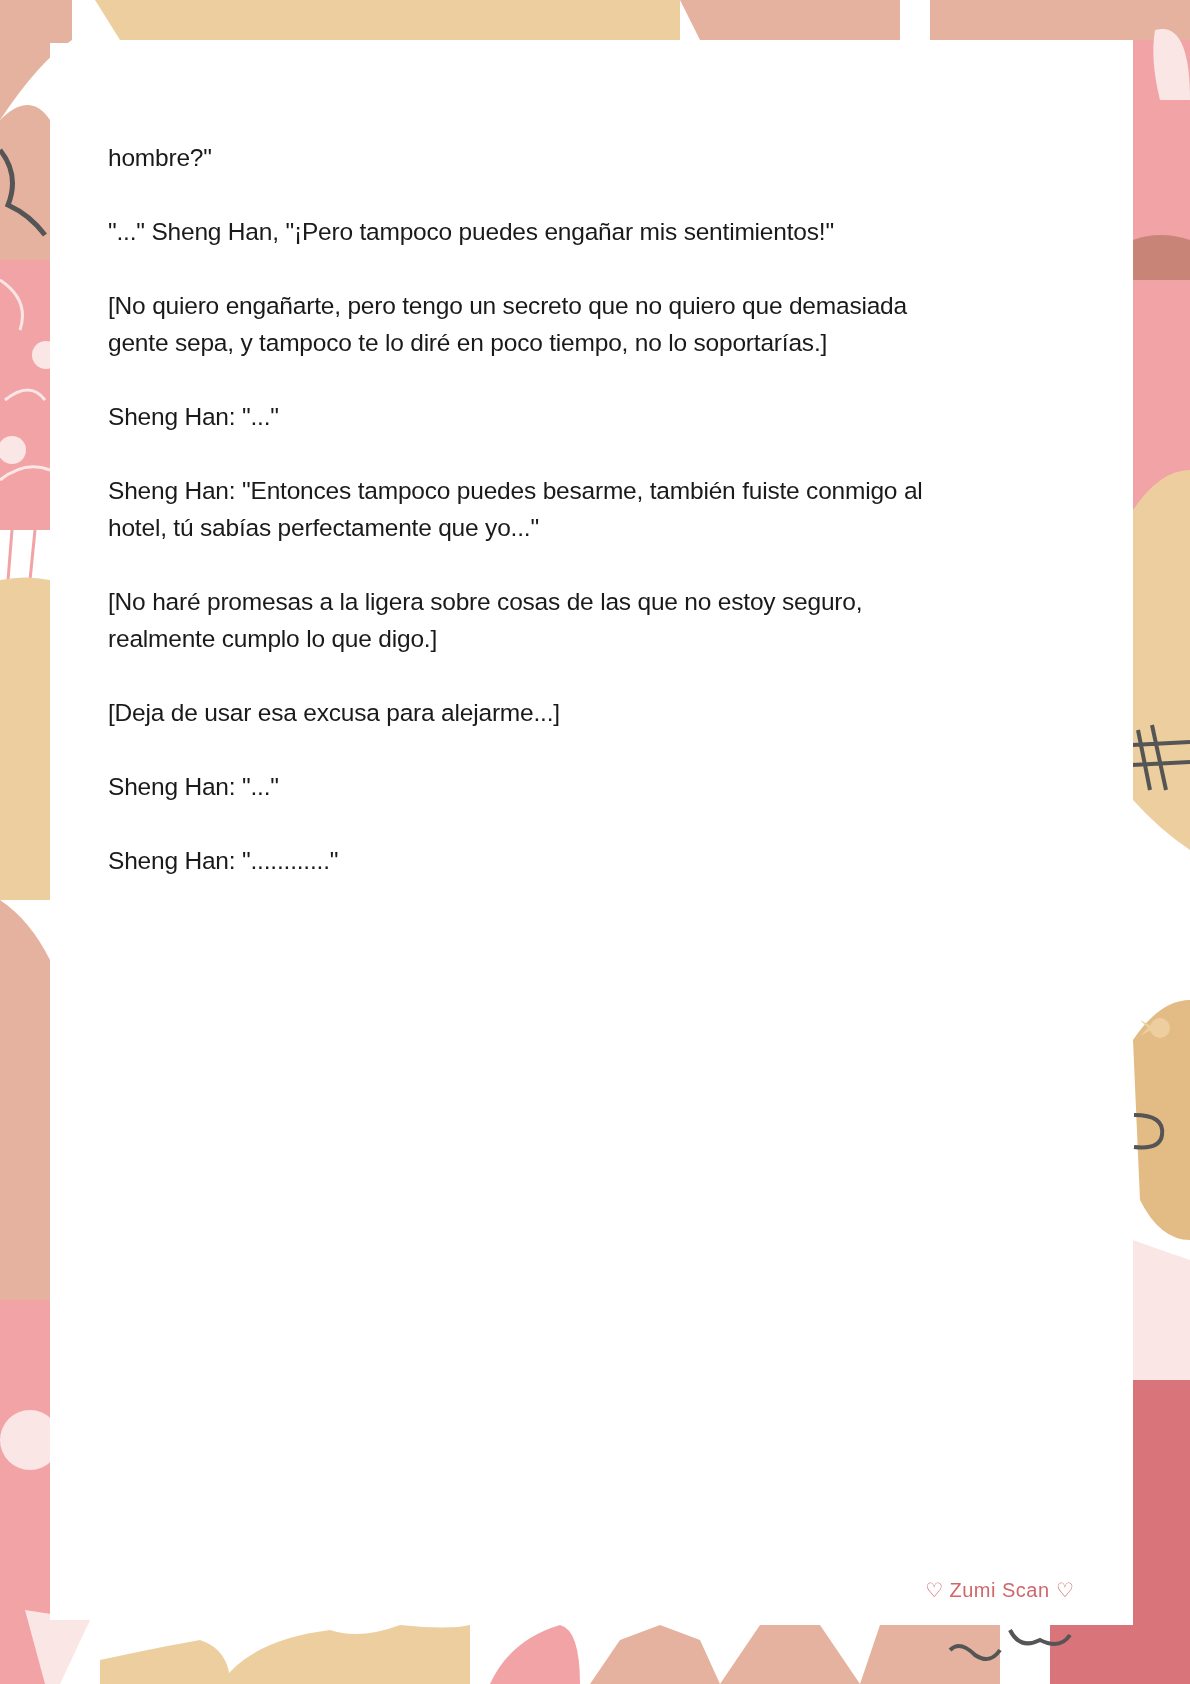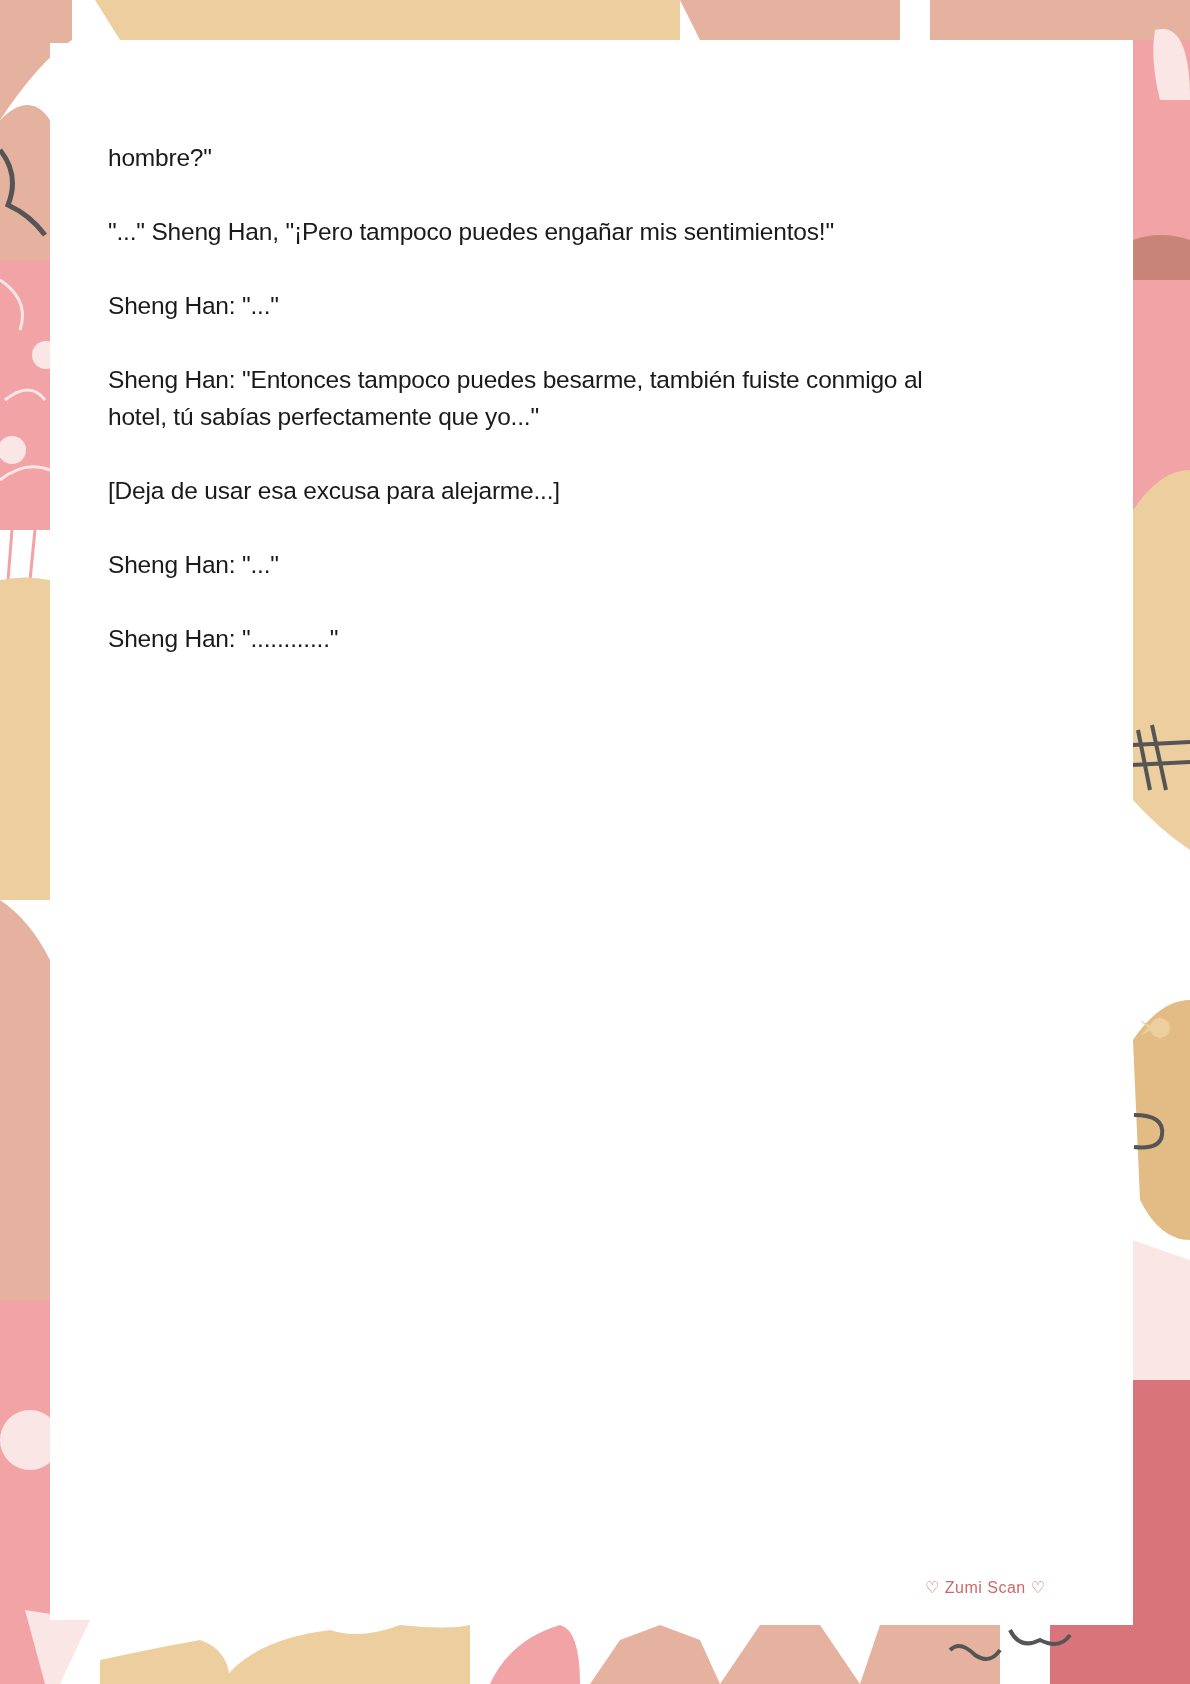--- a/index.html
+++ b/index.html
@@ -13,21 +13,21 @@
     position: absolute; left: 50px; top: 43px; width: 1083px; height: 1577px;
     background: #ffffff; z-index: 5;
   }
   .content {
     position: absolute; left: 58px; top: 96px; width: 1000px;
     font-size: 24.5px; line-height: 37px; color: #1a1a1a;
     letter-spacing: -0.2px;
   }
   .para { margin: 0 0 37px 0; white-space: pre-wrap; }
   .watermark {
-    position: absolute; left: 875px; top: 1535px; font-size: 16px;
+    position: absolute; left: 875px; top: 1535px; font-size: 20px;
     color: #d0676b; letter-spacing: 0.5px;
   }
 </style>
 </head>
 <body>
 
 <div class="deco" style="inset:0;">
   <svg width="1190" height="1684" viewBox="0 0 1190 1684">
 
     <path d="M0 0 H72 L72 40 Q40 60 0 120 Z" fill="#e6b2a0"></path>
@@ -70,21 +70,25 @@
     <path d="M860 1684 L880 1625 H1000 V1684 Z" fill="#e6b2a0"></path>
     <path d="M1050 1684 V1625 H1133 V1684 Z" fill="#d9757a"></path>
     <path d="M950 1650 Q960 1640 975 1655 Q990 1665 1000 1650 M1010 1630 Q1020 1650 1040 1640 Q1060 1650 1070 1635" stroke="#555" stroke-width="4" fill="none"></path>
   </svg>
 </div>
 
 <div class="panel">
   <div class="content">
     <p class="para">hombre?"</p>
     <p class="para">"..." Sheng Han, "¡Pero tampoco puedes engañar mis sentimientos!"</p>
+    <p class="para">[No quiero engañarte, pero tengo un secreto que no quiero que demasiada
+gente sepa, y tampoco te lo diré en poco tiempo, no lo soportarías.]</p>
     <p class="para">Sheng Han: "..."</p>
     <p class="para">Sheng Han: "Entonces tampoco puedes besarme, también fuiste conmigo al
 hotel, tú sabías perfectamente que yo..."</p>
+    <p class="para">[No haré promesas a la ligera sobre cosas de las que no estoy seguro,
+realmente cumplo lo que digo.]</p>
     <p class="para">[Deja de usar esa excusa para alejarme...]</p>
     <p class="para">Sheng Han: "..."</p>
     <p class="para">Sheng Han: "............"</p>
   </div>
   <div class="watermark">♡ Zumi Scan ♡</div>
 </div>
 
 </body></html>

